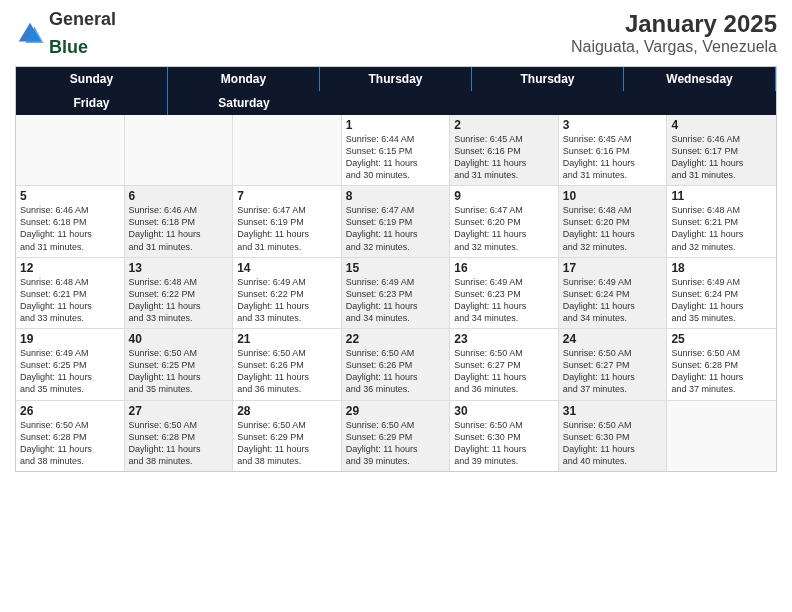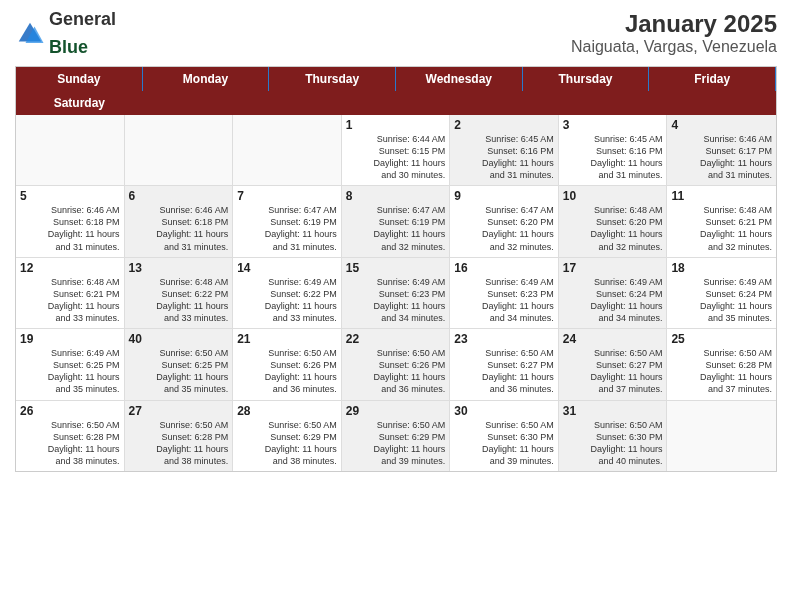--- a/index.html
+++ b/index.html
@@ -61,22 +61,22 @@
       color: #555;
     }
     .calendar {
       flex: 1;
       display: flex;
       flex-direction: column;
       border: 1px solid #ccc;
     }
     .cal-header-row {
       display: grid;
-      grid-template-columns: repeat(6, 1fr);
-      background: #7f1d1d;
+      grid-template-columns: repeat(5, 1fr);
+      background: #0f172a;
     }
     .cal-header-cell {
       color: #fff;
       font-size: 12px;
       font-weight: bold;
       text-align: center;
       padding: 5px 2px;
       border-right: 1px solid #2979cc;
     }
     .cal-header-cell:last-child {
@@ -117,21 +117,20 @@
       font-size: 12px;
       font-weight: bold;
       color: #222;
       display: block;
       margin-bottom: 1px;
     }
     .day-info {
       font-size: 9px;
       color: #333;
       line-height: 1.35;
-      text-align: right;
     }
   </style>
 </head>
 <body>
 
 <div class="page">
   <div class="header">
     <div class="logo">
       <svg class="logo-icon" viewBox="0 0 40 40">
         <polygon points="20,5 35,30 5,30" fill="#1565c0" opacity="0.85"></polygon>
@@ -146,22 +145,22 @@
       <div class="main-title">January 2025</div>
       <div class="subtitle">Naiguata, Vargas, Venezuela</div>
     </div>
   </div>
 
   <div class="calendar">
     <div class="cal-header-row" id="cal-header">
         <div class="cal-header-cell">Sunday</div>
         <div class="cal-header-cell">Monday</div>
         <div class="cal-header-cell">Thursday</div>
+        <div class="cal-header-cell">Thursday</div>
         <div class="cal-header-cell">Wednesday</div>
-        <div class="cal-header-cell">Thursday</div>
         <div class="cal-header-cell">Friday</div>
         <div class="cal-header-cell">Saturday</div>
       </div>
     <div class="cal-body" id="cal-body">
         <div class="cal-row">
           <div class="cal-cell empty"></div>
           <div class="cal-cell empty"></div>
           <div class="cal-cell empty"></div>
           <div class="cal-cell">
             <span class="day-num">1</span>

